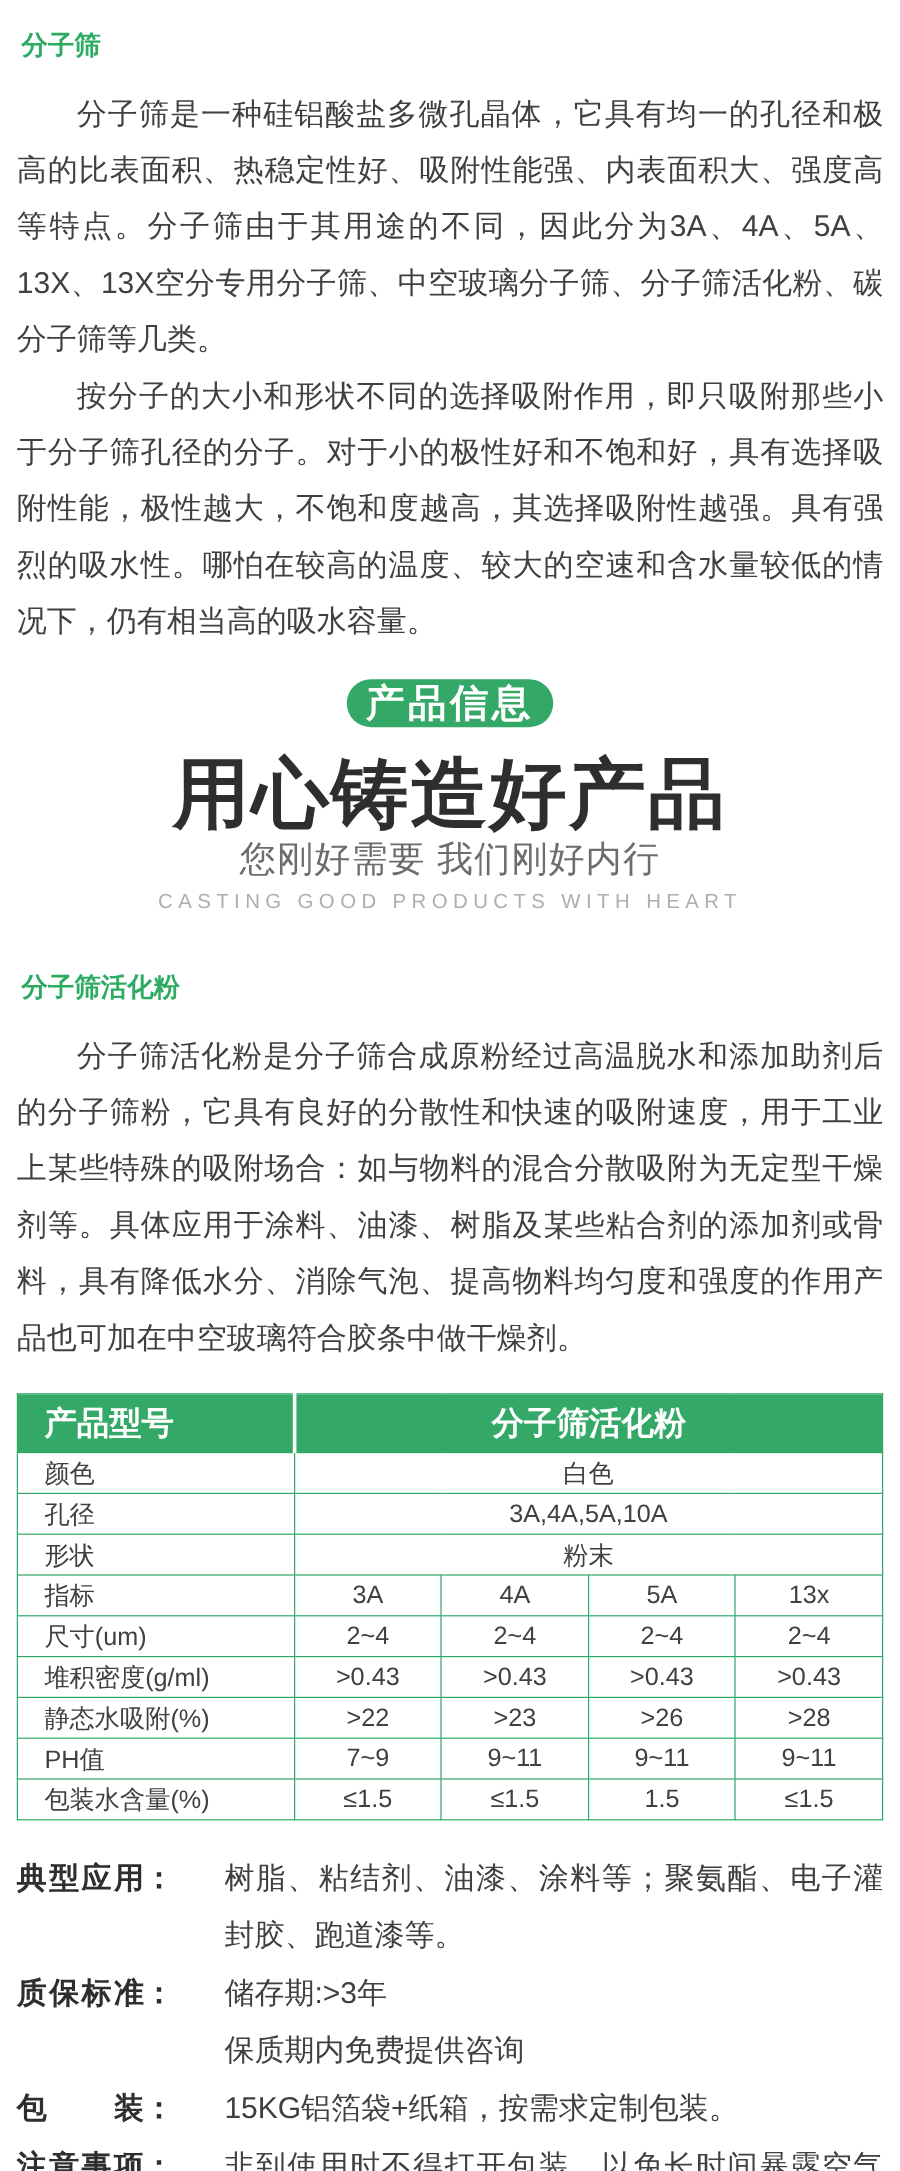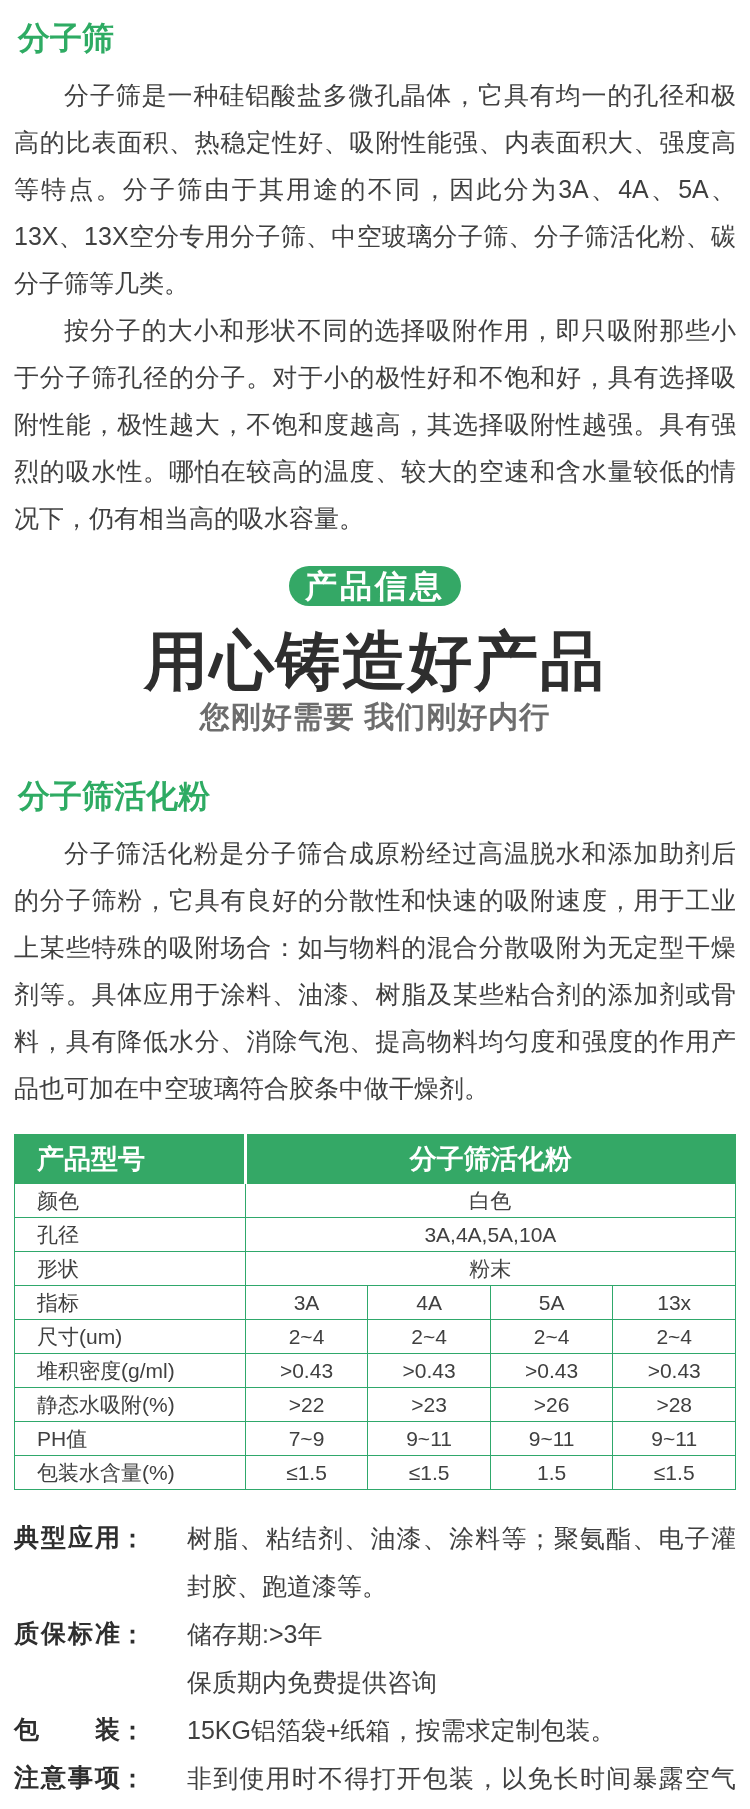--- a/index.html
+++ b/index.html
@@ -18,21 +18,21 @@
   }
   .page{
     width:750px;
     min-height:1809px;
     padding:10px 14px 18px;
     background:#fff;
     overflow:hidden;
   }
   .sec-title{
     color:var(--title-green);
-    font-size:32px;
+    font-size:22px;
     line-height:40px;
     font-weight:bold;
     margin:8px 0 14px 4px;
   }
   .sec-title.second{margin-top:40px;}
   .body-p{
     font-size:25px;
     line-height:47px;
     color:#404040;
     text-align:justify;
@@ -62,21 +62,20 @@
     color:var(--dark);
     letter-spacing:2px;
   }
   .subtitle{
     margin:8px 0 0;
     text-align:center;
     font-size:30px;
     line-height:38px;
     color:#6d6d6d;
     letter-spacing:1px;
-    font-weight:bold;
   }
   .subtitle-en{
     margin:5px 0 0;
     text-align:center;
     font-size:17px;
     line-height:22px;
     color:#aeaeae;
     letter-spacing:4.5px;
   }
   table.spec{
@@ -113,39 +112,39 @@
   }
   .note{display:flex;align-items:flex-start;}
   .note-label{
     flex:0 0 106px;
     width:106px;
     font-weight:bold;
     color:var(--dark);
     text-align:justify;
     text-align-last:justify;
     white-space:nowrap;
-    font-family:Liberation Serif, serif;
   }
   .note-colon{flex:0 0 auto;font-weight:bold;color:var(--dark);padding-right:6px;}
   .note-content{flex:1;text-align:justify;margin-left:36px;}
 </style>
 </head>
 <body>
 
 <div class="page">
 
   <h1 class="sec-title">分子筛</h1>
 
   <p class="body-p">分子筛是一种硅铝酸盐多微孔晶体，它具有均一的孔径和极高的比表面积、热稳定性好、吸附性能强、内表面积大、强度高等特点。分子筛由于其用途的不同，因此分为3A、4A、5A、13X、13X空分专用分子筛、中空玻璃分子筛、分子筛活化粉、碳分子筛等几类。</p>
   <p class="body-p">按分子的大小和形状不同的选择吸附作用，即只吸附那些小于分子筛孔径的分子。对于小的极性好和不饱和好，具有选择吸附性能，极性越大，不饱和度越高，其选择吸附性越强。具有强烈的吸水性。哪怕在较高的温度、较大的空速和含水量较低的情况下，仍有相当高的吸水容量。</p>
 
   <div class="badge">产品信息</div>
 
   <div class="headline">用心铸造好产品</div>
   <div class="subtitle">您刚好需要 我们刚好内行</div>
+  <div class="subtitle-en">CASTING GOOD PRODUCTS WITH HEART</div>
 
   <h1 class="sec-title second">分子筛活化粉</h1>
 
   <p class="body-p">分子筛活化粉是分子筛合成原粉经过高温脱水和添加助剂后的分子筛粉，它具有良好的分散性和快速的吸附速度，用于工业上某些特殊的吸附场合：如与物料的混合分散吸附为无定型干燥剂等。具体应用于涂料、油漆、树脂及某些粘合剂的添加剂或骨料，具有降低水分、消除气泡、提高物料均匀度和强度的作用产品也可加在中空玻璃符合胶条中做干燥剂。</p>
 
   <table class="spec">
     <colgroup>
       <col style="width:32%">
         <col style="width:17%">
         <col style="width:17%">

